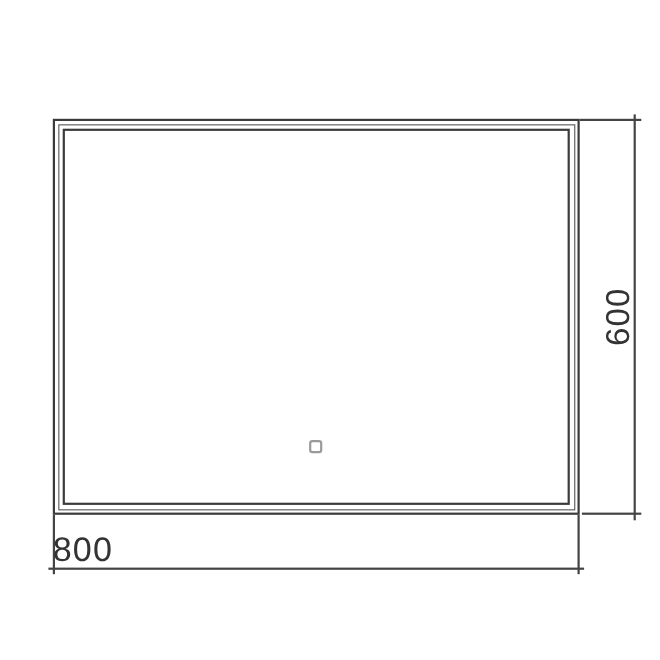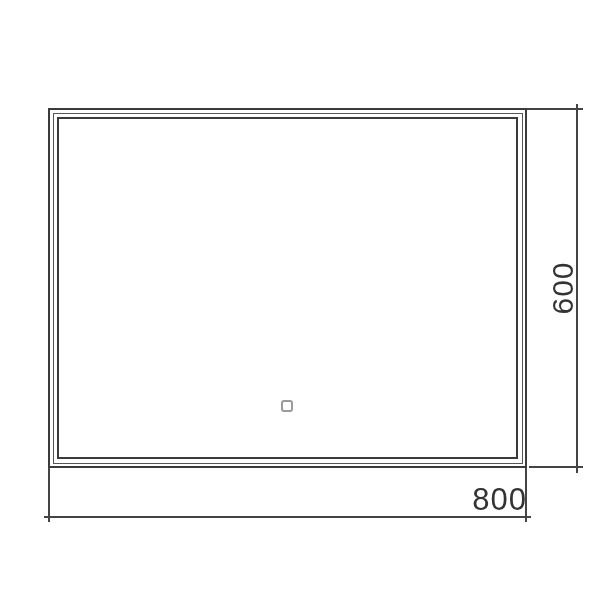--- a/index.html
+++ b/index.html
@@ -42,21 +42,21 @@
     border-radius: 3px;
     background: #ffffff;
   }
 
   
   .ext-width-left  { left: 48px;  top: 468px; width: 2px;  height: 54px; background: #444444; }
   .ext-width-right { left: 525px; top: 468px; width: 2px;  height: 54px; background: #444444; }
   .dim-width-line  { left: 44px;  top: 516px; width: 487px; height: 2px; background: #444444; }
   .dim-width-label {
     left: 48px; top: 484px; width: 479px; height: 32px;
-    line-height: 32px; text-align: right;
+    line-height: 32px; text-align: left;
     font-size: 31px; color: #333333; letter-spacing: 1px;
   }
 
   
   .ext-height-top    { left: 527px; top: 108px; width: 56px; height: 2px; background: #444444; }
   .ext-height-bottom { left: 529px; top: 466px; width: 54px; height: 2px; background: #444444; }
   .dim-height-line   { left: 576px; top: 104px; width: 2px; height: 369px; background: #444444; }
   .dim-height-label {
     left: 503px; top: 272px; width: 120px; height: 32px;
     line-height: 32px; text-align: center;

